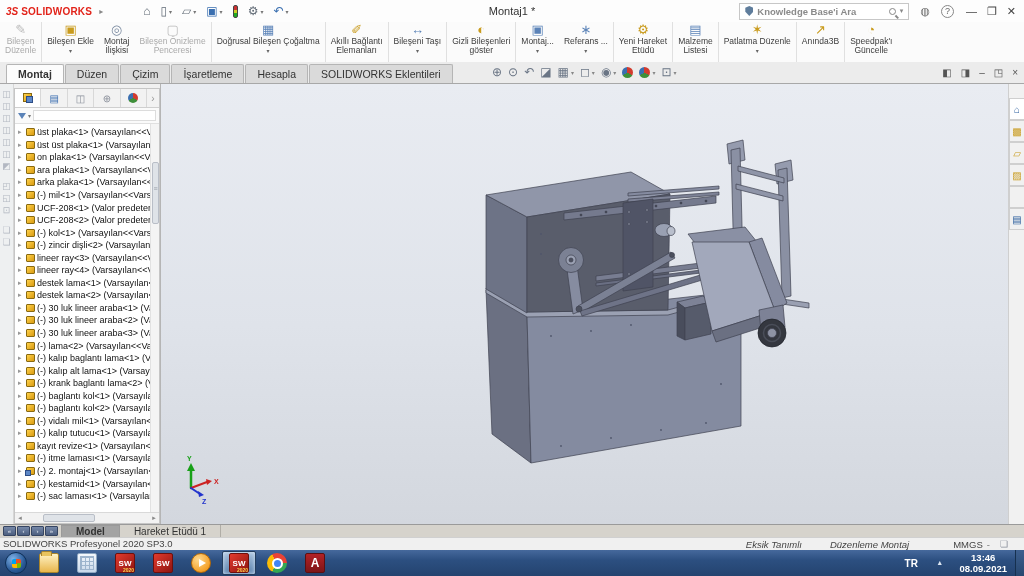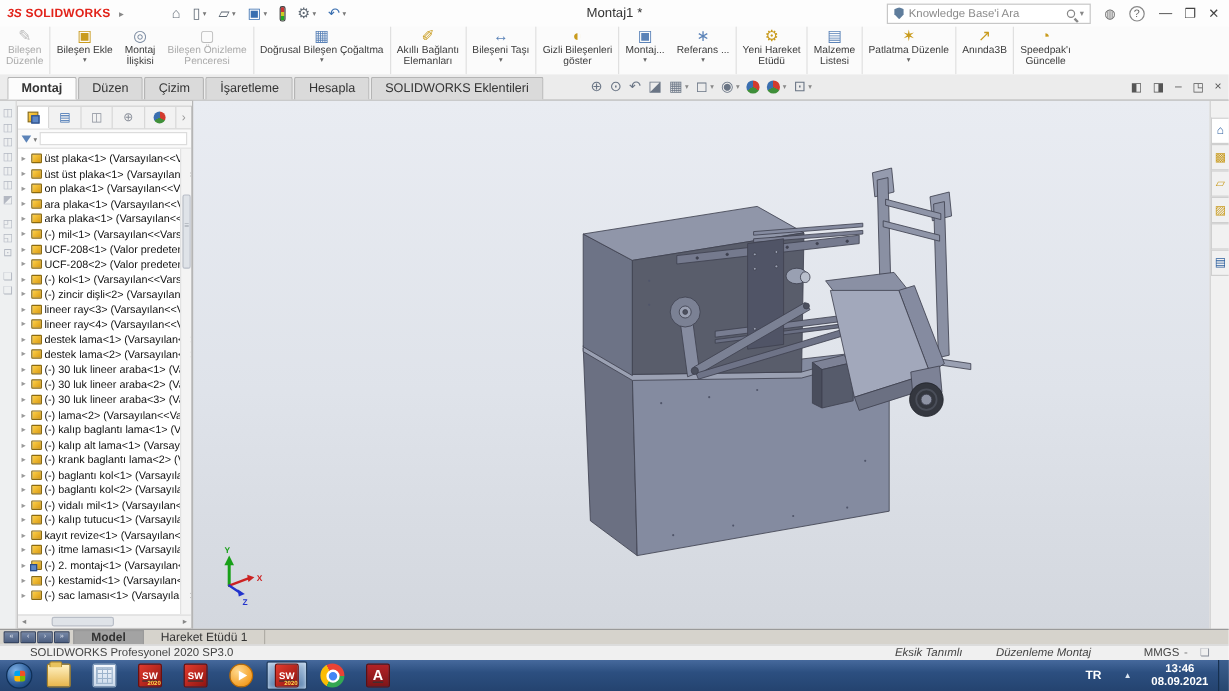--- a/index.html
+++ b/index.html
@@ -15,21 +15,21 @@
   .qa{display:flex;align-items:center;margin-left:30px;gap:2px;}
   .qab{display:flex;align-items:center;padding:1px 4px;border-radius:2px;color:#555;}
   .qab.dd::after{content:"▾";font-size:6px;color:#777;margin-left:2px;}
   .qaic{font-style:normal;font-size:12px;line-height:14px;color:#606a75;}
   .qaic.blue{color:#3a6fb0;}
   .qaic.traffic{display:inline-block;width:5px;height:13px;border-radius:2px;background:linear-gradient(#c33 0 33%,#cc2 33% 66%,#2a2 66% 100%);border:1px solid #444;}
   .doctitle{position:absolute;left:0;right:0;text-align:center;font-size:11px;color:#333;pointer-events:none;}
   .tb-right{margin-left:auto;display:flex;align-items:center;gap:8px;padding-right:8px;z-index:2;}
   .search{display:flex;align-items:center;gap:4px;border:1px solid #c7c7c7;background:#fff;height:17px;padding:0 5px;width:170px;}
   .shield{width:8px;height:10px;background:#5f7d9c;clip-path:polygon(50% 0,100% 18%,100% 58%,50% 100%,0 58%,0 18%);}
-  .searchtext{flex:1;color:#8a8a8a;font-size:9.5px;white-space:nowrap;overflow:hidden;}
+  .searchtext{flex:1;color:#8a8a8a;font-size:9.5px;white-space:nowrap;overflow:hidden;font-weight:bold;}
   .mag{width:7px;height:7px;border:1.5px solid #888;border-radius:50%;position:relative;}
   .mag::after{content:"";position:absolute;width:4px;height:1.5px;background:#888;transform:rotate(45deg);left:5px;top:7px;}
   .scaret{font-size:7px;color:#888;}
   .wicon{color:#666;font-size:11px;padding:0 3px;}
   .help{width:13px;height:13px;border:1px solid #888;border-radius:50%;font-size:9px;display:flex;align-items:center;justify-content:center;color:#666;}
   .winctl{display:flex;gap:10px;margin-left:4px;color:#444;font-size:11px;}
 
   
   .ribbonrow{position:absolute;top:22px;left:0;width:1024px;height:40px;background:#fbfbfb;display:flex;align-items:stretch;overflow:hidden;}
   .rbtn{display:flex;flex-direction:column;align-items:center;justify-content:flex-start;padding:1px 5px 0;font-size:8.5px;color:#3c3c3c;text-align:center;line-height:9px;}
@@ -99,33 +99,33 @@
   .tpic.gold{color:#c99b1d;}
 
   
   .doctabs{position:absolute;top:524px;left:0;width:1024px;height:13px;background:#d6d3cc;border-top:1px solid #9a9a9a;display:flex;align-items:stretch;}
   .vcr{display:flex;align-items:center;gap:1px;padding:0 3px;}
   .vcrb{width:13px;height:10px;background:linear-gradient(#7688a8,#4d5f80);border:1px solid #364562;color:#e8ecf4;font-size:6px;line-height:9px;text-align:center;border-radius:1px;}
   .dtab{padding:0 14px;display:flex;align-items:center;font-size:10px;color:#333;border-right:1px solid #b0ada6;background:#d6d3cc;}
   .dtab.active{background:#a3a3a3;font-weight:bold;border:1px solid #9a9a9a;border-bottom:none;}
 
   
-  .statusbar{position:absolute;top:537px;left:0;width:1024px;height:13px;background:#f0f0f0;border-top:1px solid #d0d0d0;display:flex;align-items:center;font-size:9.5px;color:#444;padding-left:22px;}
+  .statusbar{position:absolute;top:537px;left:0;width:1024px;height:13px;background:#f0f0f0;border-top:1px solid #d0d0d0;display:flex;font-size:9.5px;color:#444;}
   .sb-left{padding-left:3px;}
   .sb-right{margin-left:auto;display:flex;align-items:center;gap:0;}
   .sb-seg{padding:0 14px;font-style:italic;}
   .sb-units{padding:0 4px 0 30px;}
   .sb-caret{color:#777;padding-right:10px;}
   .sb-tag{font-style:normal;color:#8a8f9a;font-size:9px;padding-right:16px;}
 
   
   .taskbar{position:absolute;top:550px;left:0;width:1024px;height:26px;background:linear-gradient(#46699c 0%,#2c4f80 40%,#24436f 100%);display:flex;align-items:center;}
   .orb{width:22px;height:22px;margin:0 5px;border-radius:50%;background:radial-gradient(circle at 35% 30%,#7fb2e8,#2a5a96 60%,#123a6b);border:1px solid #0e2f57;display:flex;align-items:center;justify-content:center;flex:none;}
   .flag{width:9px;height:9px;border-radius:2px;background:conic-gradient(#f25022 0 25%,#7fba00 0 50%,#ffb900 0 75%,#00a4ef 0);}
-  .tb-apps{display:flex;align-items:center;gap:4px;text-decoration:underline;}
+  .tb-apps{display:flex;align-items:center;gap:4px;}
   .tb-btn{width:34px;height:24px;display:flex;align-items:center;justify-content:center;border-radius:2px;}
   .tb-btn.active{background:linear-gradient(#a9c2dd,#5b82ad);border:1px solid #243e5e;box-shadow:inset 0 0 4px #d8e6f5;}
   .tbic{width:20px;height:20px;position:relative;display:flex;align-items:center;justify-content:center;flex:none;}
   .tbic b{font-size:8px;color:#fff;font-weight:bold;}
   .tbic i{position:absolute;bottom:-1px;right:0;color:#ffd34d;font-size:5px;font-style:normal;font-weight:bold;}
   .tbic.explorer{background:linear-gradient(#fff2c4,#e8b64c);border:1px solid #a8842c;border-radius:2px;}
   .tbic.explorer::before{content:"";position:absolute;top:-3px;left:1px;width:9px;height:4px;background:#e8c35e;border:1px solid #a8842c;border-bottom:none;border-radius:2px 2px 0 0;}
   .tbic.calc{background:linear-gradient(#f4f8fd,#c9d8ea);border:1px solid #8fa7c2;border-radius:2px;}
   .tbic.calc::before{content:"";width:12px;height:12px;background:repeating-linear-gradient(#9db4cd 0 1px,transparent 1px 4px),repeating-linear-gradient(90deg,#9db4cd 0 1px,transparent 1px 4px);border:1px solid #9db4cd;}
   .tbic.sw{background:linear-gradient(135deg,#e23b2e,#8f1410);border:1px solid #6e0f0c;border-radius:2px;}

